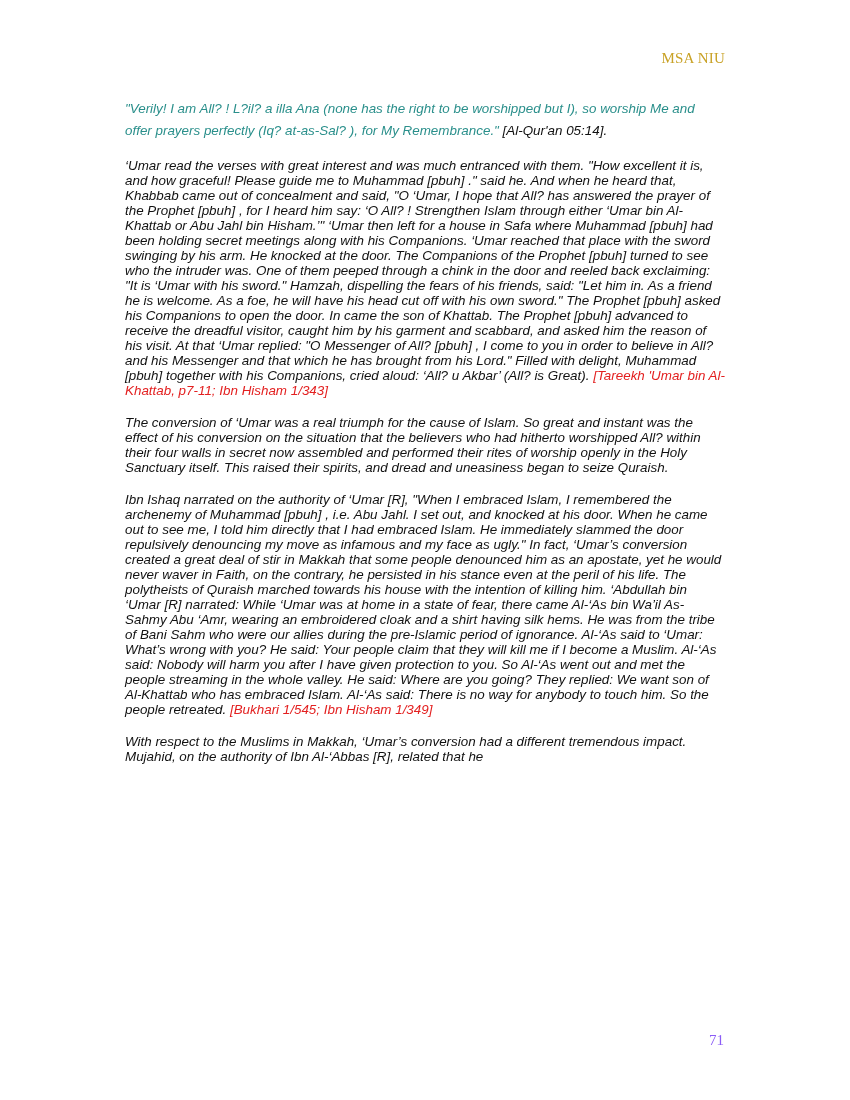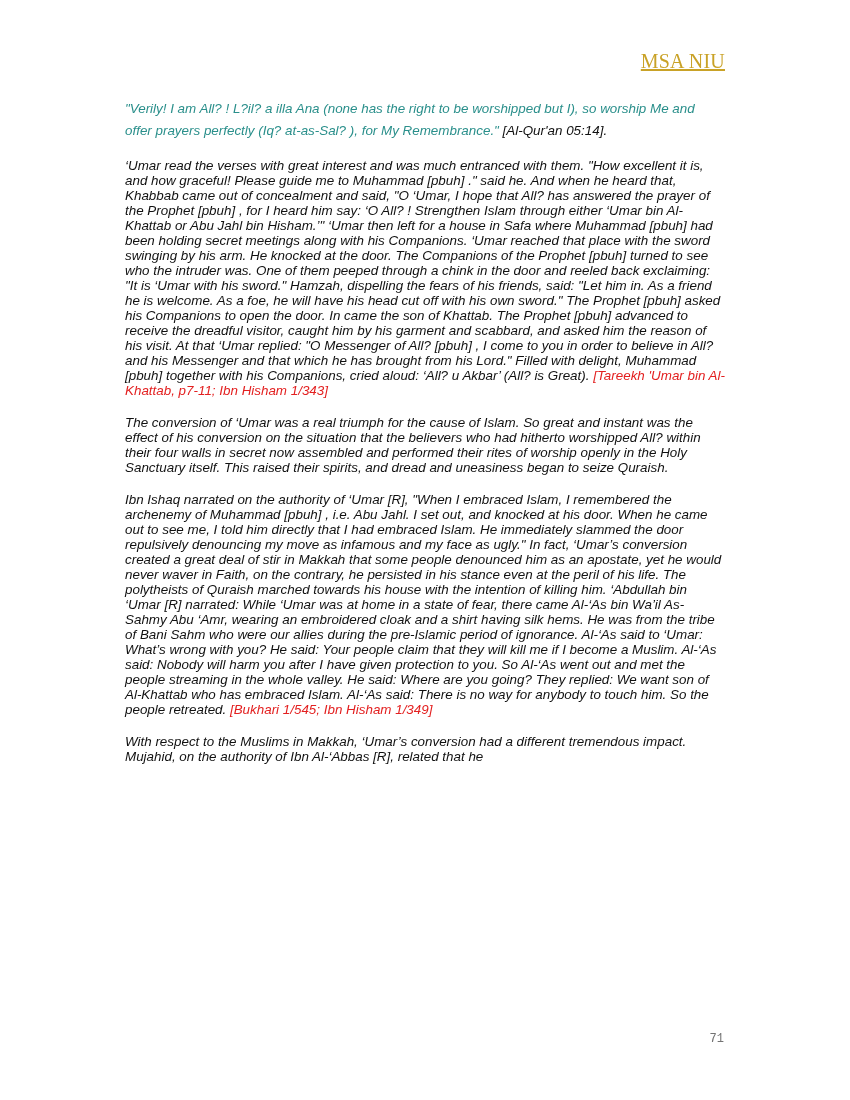--- a/index.html
+++ b/index.html
@@ -1,34 +1,33 @@
 <!DOCTYPE html>
 <html><head>
 <meta charset="utf-8">
 <style>
   html, body { margin: 0; padding: 0; background: #ffffff; }
   body { width: 850px; height: 1100px; position: relative; overflow: hidden; }
   .header {
     position: absolute; top: 50px; right: 125px;
-    font-family: "Liberation Serif", serif; font-size: 20px; color: #c9a227;
+    font-family: "Liberation Serif", serif; font-size: 15px; color: #c9a227;
     letter-spacing: 0.2px;
-    text-decoration: underline;
   }
   .content {
     position: absolute; left: 125px; top: 98px; width: 600px;
     font-family: "Liberation Sans", sans-serif; font-style: italic;
     font-size: 13.4px; color: #111111;
   }
   .p { margin: 0 0 17px 0; line-height: 15px; }
   .p.quote { line-height: 21.5px; margin-bottom: 17px; }
   .teal { color: #2a8f8b; }
   .red { color: #e32020; }
   .pagenum {
     position: absolute; top: 1032px; right: 126px;
-    font-family: Liberation Mono, monospace; font-size: 12px; color: #737373;
+    font-family: Liberation Serif, serif; font-size: 15px; color: #8b5cf6;
   }
 </style>
 </head>
 <body>
 
 <div class="header">MSA NIU</div>
 
 <div class="content">
   <p class="p quote">
     <span class="teal">"Verily! I am All? ! L?il? a illa Ana (none has the right to be worshipped but I), so worship Me and offer prayers perfectly (Iq? at-as-Sal? ), for My Remembrance."</span><span> [Al-Qur'an 05:14].</span>

